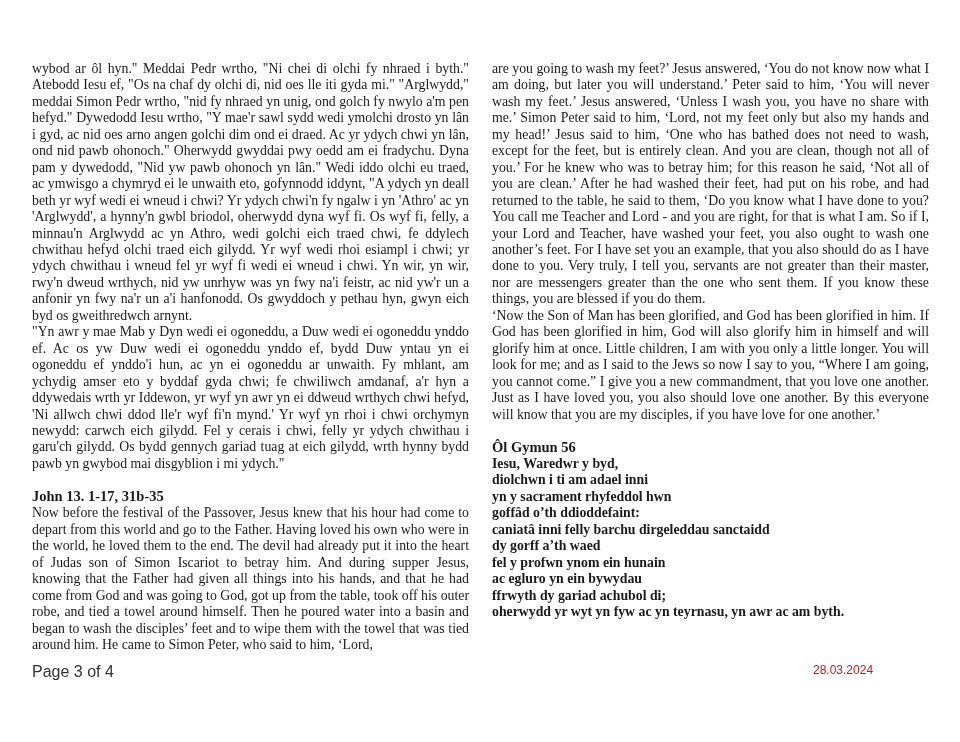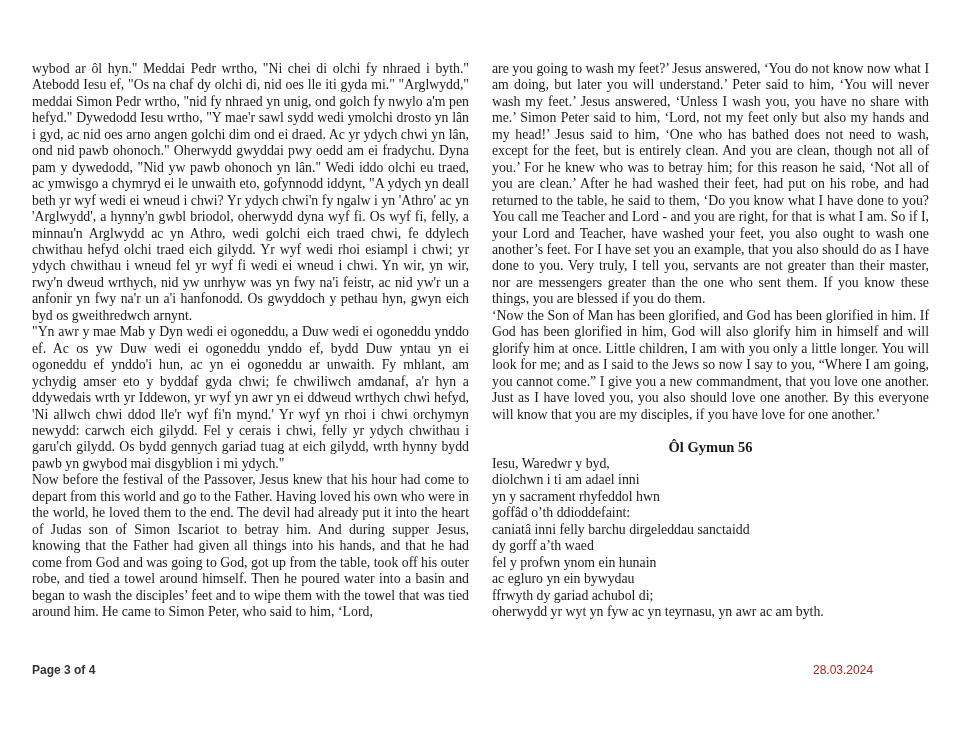--- a/index.html
+++ b/index.html
@@ -31,54 +31,55 @@
     text-align: justify;
   }
   .col p {
     margin: 0;
     padding: 0;
   }
   .section-heading {
     font-weight: bold;
     font-size: 14.5px;
     margin-top: 16px;
-    text-align: center;
+    text-align: left;
     line-height: 17px;
   }
   .poem {
     white-space: pre-line;
     text-align: left;
+    font-weight: bold;
   }
   .footer-left {
     position: absolute;
     left: 32px;
     top: 663px;
     font-family: "Liberation Sans", sans-serif;
-    font-size: 12px;
+    font-size: 16px;
     color: #333333;
-    font-weight: bold;
   }
   .footer-right {
     position: absolute;
     left: 813px;
     top: 663px;
     font-family: "Liberation Sans", sans-serif;
     font-size: 12px;
     color: #b91c1c;
   }
 </style>
 </head>
 <body>
 
 <div class="page">
   <div class="content">
 
     <div class="col">
       <p>wybod ar ôl hyn." Meddai Pedr wrtho, "Ni chei di olchi fy nhraed i byth." Atebodd Iesu ef, "Os na chaf dy olchi di, nid oes lle iti gyda mi." "Arglwydd," meddai Simon Pedr wrtho, "nid fy nhraed yn unig, ond golch fy nwylo a'm pen hefyd." Dywedodd Iesu wrtho, "Y mae'r sawl sydd wedi ymolchi drosto yn lân i gyd, ac nid oes arno angen golchi dim ond ei draed. Ac yr ydych chwi yn lân, ond nid pawb ohonoch." Oherwydd gwyddai pwy oedd am ei fradychu. Dyna pam y dywedodd, "Nid yw pawb ohonoch yn lân." Wedi iddo olchi eu traed, ac ymwisgo a chymryd ei le unwaith eto, gofynnodd iddynt, "A ydych yn deall beth yr wyf wedi ei wneud i chwi? Yr ydych chwi'n fy ngalw i yn 'Athro' ac yn 'Arglwydd', a hynny'n gwbl briodol, oherwydd dyna wyf fi. Os wyf fi, felly, a minnau'n Arglwydd ac yn Athro, wedi golchi eich traed chwi, fe ddylech chwithau hefyd olchi traed eich gilydd. Yr wyf wedi rhoi esiampl i chwi; yr ydych chwithau i wneud fel yr wyf fi wedi ei wneud i chwi. Yn wir, yn wir, rwy'n dweud wrthych, nid yw unrhyw was yn fwy na'i feistr, ac nid yw'r un a anfonir yn fwy na'r un a'i hanfonodd. Os gwyddoch y pethau hyn, gwyn eich byd os gweithredwch arnynt.</p>
       <p>"Yn awr y mae Mab y Dyn wedi ei ogoneddu, a Duw wedi ei ogoneddu ynddo ef. Ac os yw Duw wedi ei ogoneddu ynddo ef, bydd Duw yntau yn ei ogoneddu ef ynddo'i hun, ac yn ei ogoneddu ar unwaith. Fy mhlant, am ychydig amser eto y byddaf gyda chwi; fe chwiliwch amdanaf, a'r hyn a ddywedais wrth yr Iddewon, yr wyf yn awr yn ei ddweud wrthych chwi hefyd, 'Ni allwch chwi ddod lle'r wyf fi'n mynd.' Yr wyf yn rhoi i chwi orchymyn newydd: carwch eich gilydd. Fel y cerais i chwi, felly yr ydych chwithau i garu'ch gilydd. Os bydd gennych gariad tuag at eich gilydd, wrth hynny bydd pawb yn gwybod mai disgyblion i mi ydych."</p>
+      <div class="section-heading">John 13. 1-17, 31b-35</div>
       <p>Now before the festival of the Passover, Jesus knew that his hour had come to depart from this world and go to the Father. Having loved his own who were in the world, he loved them to the end. The devil had already put it into the heart of Judas son of Simon Iscariot to betray him. And during supper Jesus, knowing that the Father had given all things into his hands, and that he had come from God and was going to God, got up from the table, took off his outer robe, and tied a towel around himself. Then he poured water into a basin and began to wash the disciples’ feet and to wipe them with the towel that was tied around him. He came to Simon Peter, who said to him, ‘Lord,</p>
     </div>
 
     <div class="col">
       <p>are you going to wash my feet?’ Jesus answered, ‘You do not know now what I am doing, but later you will understand.’ Peter said to him, ‘You will never wash my feet.’ Jesus answered, ‘Unless I wash you, you have no share with me.’ Simon Peter said to him, ‘Lord, not my feet only but also my hands and my head!’ Jesus said to him, ‘One who has bathed does not need to wash, except for the feet, but is entirely clean. And you are clean, though not all of you.’ For he knew who was to betray him; for this reason he said, ‘Not all of you are clean.’ After he had washed their feet, had put on his robe, and had returned to the table, he said to them, ‘Do you know what I have done to you? You call me Teacher and Lord - and you are right, for that is what I am. So if I, your Lord and Teacher, have washed your feet, you also ought to wash one another’s feet. For I have set you an example, that you also should do as I have done to you. Very truly, I tell you, servants are not greater than their master, nor are messengers greater than the one who sent them.  If you know these things, you are blessed if you do them.</p>
       <p>‘Now the Son of Man has been glorified, and God has been glorified in him. If God has been glorified in him, God will also glorify him in himself and will glorify him at once. Little children, I am with you only a little longer. You will look for me; and as I said to the Jews so now I say to you, “Where I am going, you cannot come.” I give you a new commandment, that you love one another. Just as I have loved you, you also should love one another. By this everyone will know that you are my disciples, if you have love for one another.’</p>
       <div class="section-heading">Ôl Gymun 56</div>
       <div class="poem">Iesu, Waredwr y byd,
 diolchwn i ti am adael inni
 yn y sacrament rhyfeddol hwn

